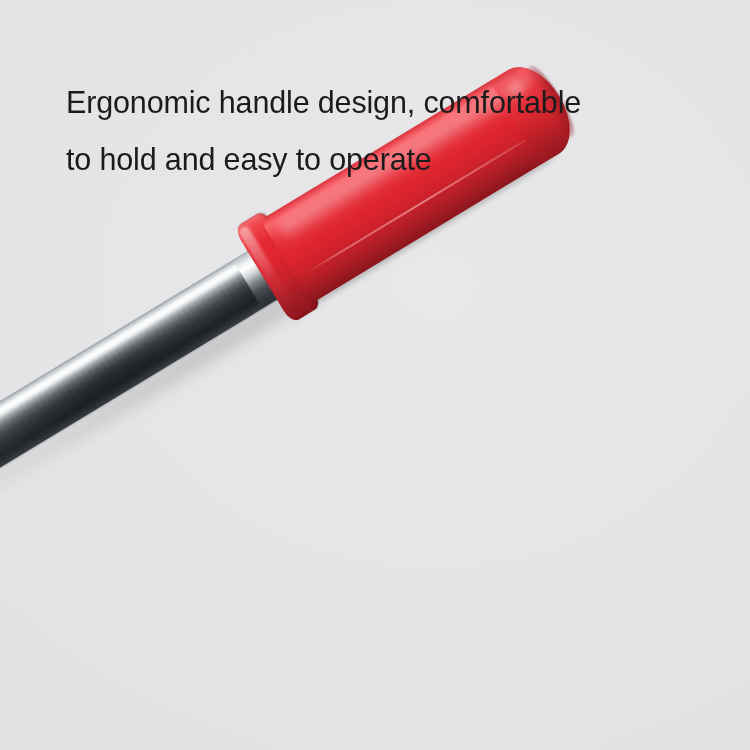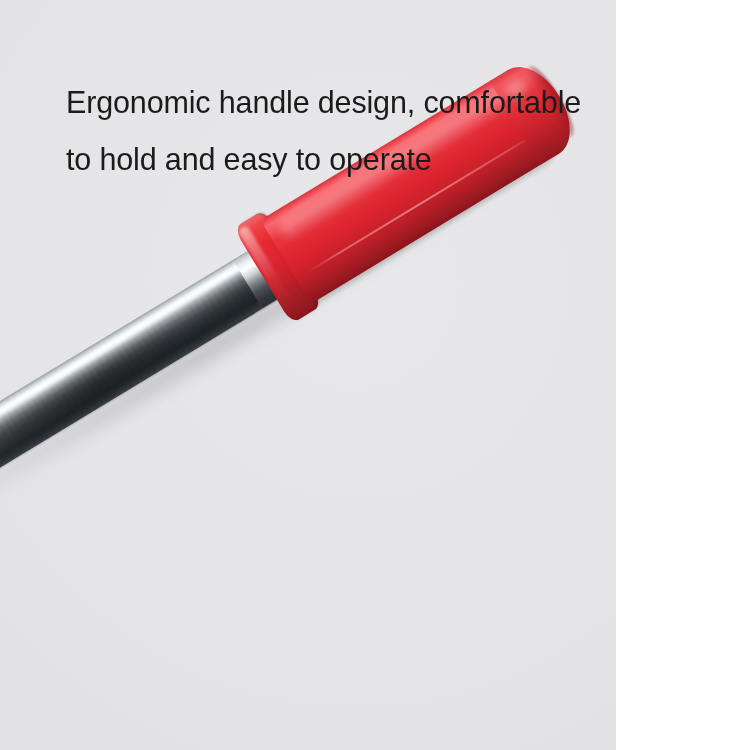--- a/index.html
+++ b/index.html
@@ -4,21 +4,21 @@
 <title>Product Feature Image</title>
 <style>
   html, body {
     margin: 0;
     padding: 0;
     background: #ffffff;
   }
 
   #stage {
     position: relative;
-    width: 616px;
+    width: 750px;
     height: 750px;
     overflow: hidden;
     font-family: "Liberation Sans", "DejaVu Sans", sans-serif;
     background: #e4e4e6;
   }
 
   
   .photo-bg {
     position: absolute;
     inset: 0;

